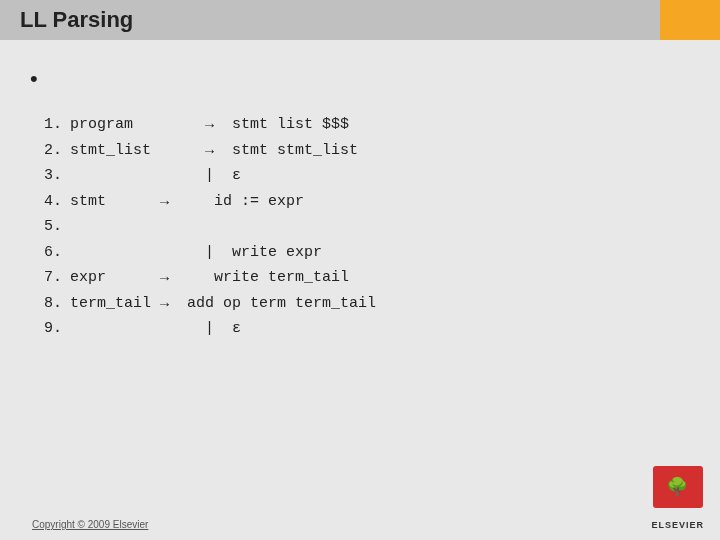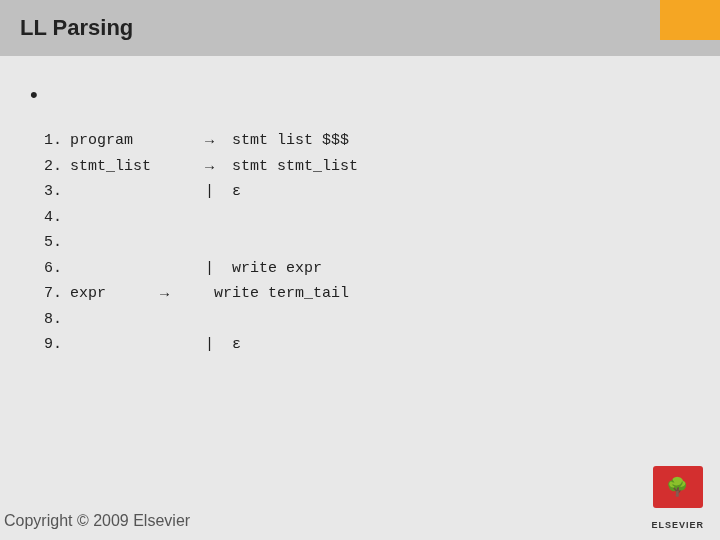--- a/index.html
+++ b/index.html
@@ -17,21 +17,21 @@
       position: absolute;
       top: 0;
       right: 0;
       width: 60px;
       height: 40px;
       background: #f5a623;
     }
 
     .title-bar {
       background: #c0c0c0;
-      padding: 28px 20px;
+      padding: 20px 20px;
       display: flex;
       align-items: center;
       height: 28px;
     }
 
     .title-text {
       font-size: 22px;
       font-weight: bold;
       color: #222;
     }
@@ -80,23 +80,24 @@
       flex-shrink: 0;
     }
 
     .line-content {
       white-space: pre;
     }
 
     .footer {
       position: absolute;
       bottom: 10px;
-      left: 4px;
-      font-size: 16px;
+      left: 32px;
+      font-size: 10px;
       color: #555;
+      text-decoration: underline;
     }
 
     .elsevier-logo {
       position: absolute;
       bottom: 10px;
       right: 16px;
       display: flex;
       flex-direction: column;
       align-items: center;
     }
@@ -150,34 +151,36 @@
     <div class="grammar-row">
       <span class="line-num">2.</span>
       <span class="line-content">stmt_list      →  stmt stmt_list</span>
     </div>
     <div class="grammar-row">
       <span class="line-num">3.</span>
       <span class="line-content">               |  ε</span>
     </div>
     <div class="grammar-row">
       <span class="line-num">4.</span>
+      <span class="line-content">stmt      →     id := expr</span>
     </div>
     <div class="grammar-row">
       <span class="line-num">5.</span>
     </div>
     <div class="grammar-row">
       <span class="line-num">6.</span>
       <span class="line-content">               |  write expr</span>
     </div>
     <div class="grammar-row">
       <span class="line-num">7.</span>
       <span class="line-content">expr      →     write term_tail</span>
     </div>
     <div class="grammar-row">
       <span class="line-num">8.</span>
+      <span class="line-content">term_tail →  add op term term_tail</span>
     </div>
     <div class="grammar-row">
       <span class="line-num">9.</span>
       <span class="line-content">               |  ε</span>
     </div>
 
   </div>
 </div>
 
 <div class="footer">

